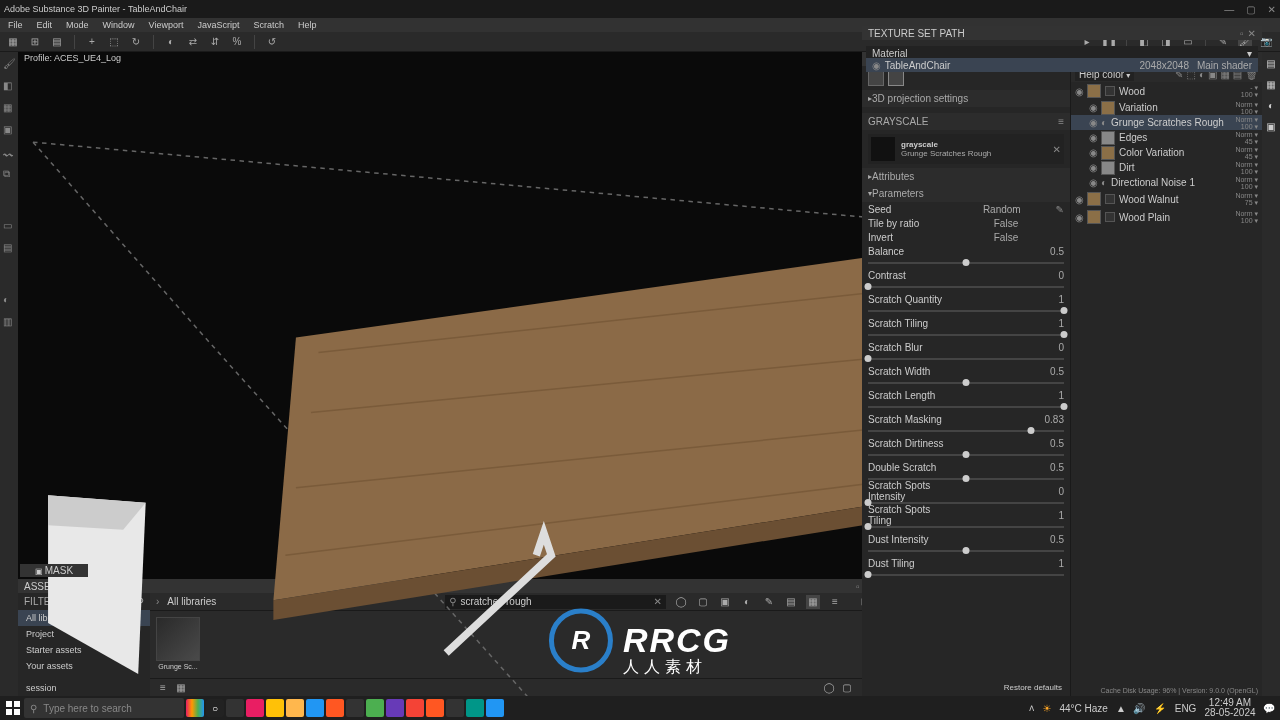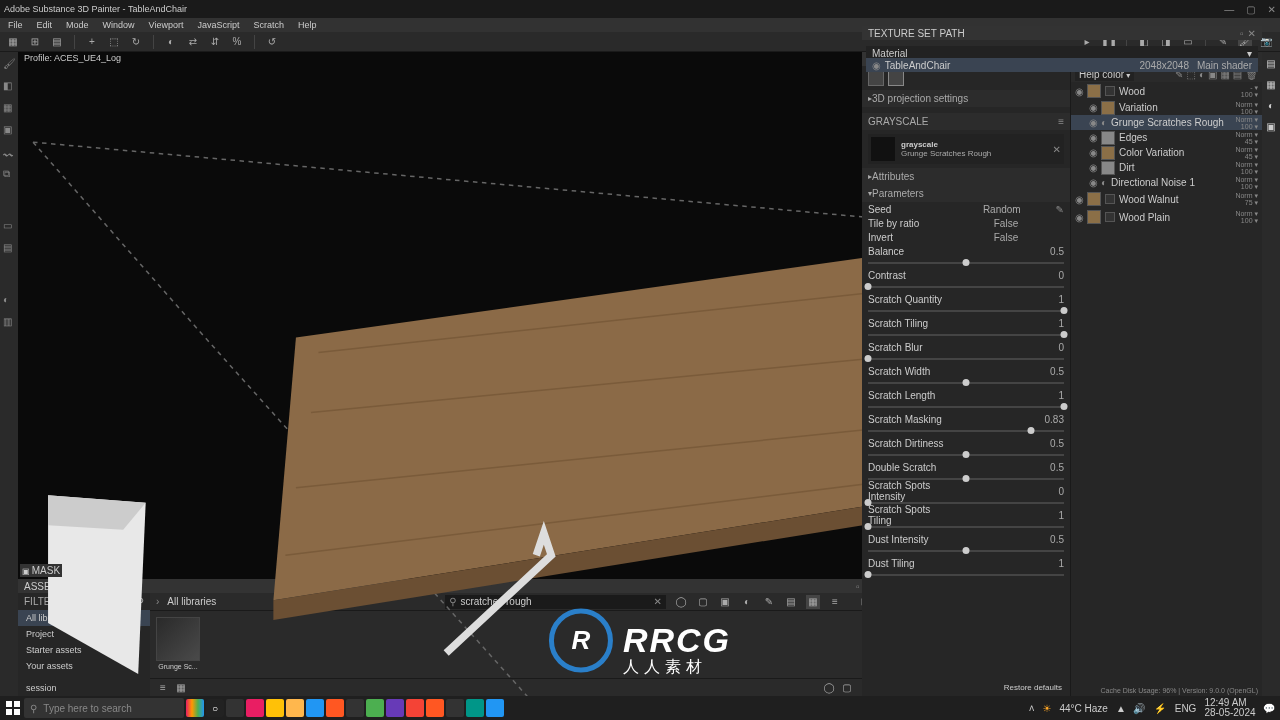--- a/index.html
+++ b/index.html
@@ -22,21 +22,21 @@
 
 
 .main { display:flex; height:calc(720px - 18px - 14px - 20px - 24px); }
 .leftbar { width:18px; background:#2a2a2a; display:flex; flex-direction:column; align-items:center; gap:10px; padding-top:6px;}
 .leftbar .ico { width:12px; height:12px; color:#888; }
 
 .center { flex:1; display:flex; flex-direction:column; }
 .viewport-wrap { flex:1; display:flex; }
 .viewport { flex:1; background:#0a0a0a; position:relative; }
 .profile-bar { height:12px; color:#ccc; font-size:9px; padding:1px 6px; background:transparent;}
-.mask-tag { position:absolute; bottom:2px; left:2px; background:#333; color:#ccc; font-size:8px; padding:1px 2px;}
+.mask-tag { position:absolute; bottom:2px; left:2px; background:#333; color:#ccc; font-size:8px; padding:1px 15px;}
 .viewport svg { position:absolute; inset:0; }
 .panel-hdr { height:14px; background:#333; display:flex; align-items:center; padding:0 6px; font-size:9px; color:#ccc;}
 .panel-hdr .close { margin-left:auto; color:#888; }
 .tsl-dropdown { background:#222; height:14px; margin:4px; display:flex; align-items:center; padding:0 6px; font-size:9px; color:#ccc;}
 .tsl-item { background:#3a4452; height:14px; margin:0 4px; display:flex; align-items:center; padding:0 6px; font-size:9px; color:#ccc;}
 .tsl-item .dims { margin-left:auto; color:#aaa; margin-right:8px;}
 .tsl-item .shader { color:#aaa; }
 .assets-panel { width:860px; background:#2a2a2a; display:flex; flex-direction:column;}
 .assets-hdr { height:14px; display:flex; align-items:center; padding:0 6px; font-size:9px; color:#ccc; background:#333;}
 .assets-hdr .icons { margin-left:auto; display:flex; gap:4px; color:#888;}
@@ -596,19 +596,19 @@
   <div class="task-ico" style="background:#009688"></div>
   <div class="task-ico" style="background:#2196f3"></div>
   <div class="tray">
     <span>˄</span>
     <span style="color:#ffa726">☀</span>
     <span>44°C Haze</span>
     <span>▲</span>
     <span>🔊</span>
     <span>⚡</span>
     <span>ENG</span>
-    <div style="text-align:left;line-height:1">
+    <div style="text-align:center;line-height:1">
       <div>12:49 AM</div>
       <div>28-05-2024</div>
     </div>
     <span>💬</span>
   </div>
 </div>
 
 </body></html>

